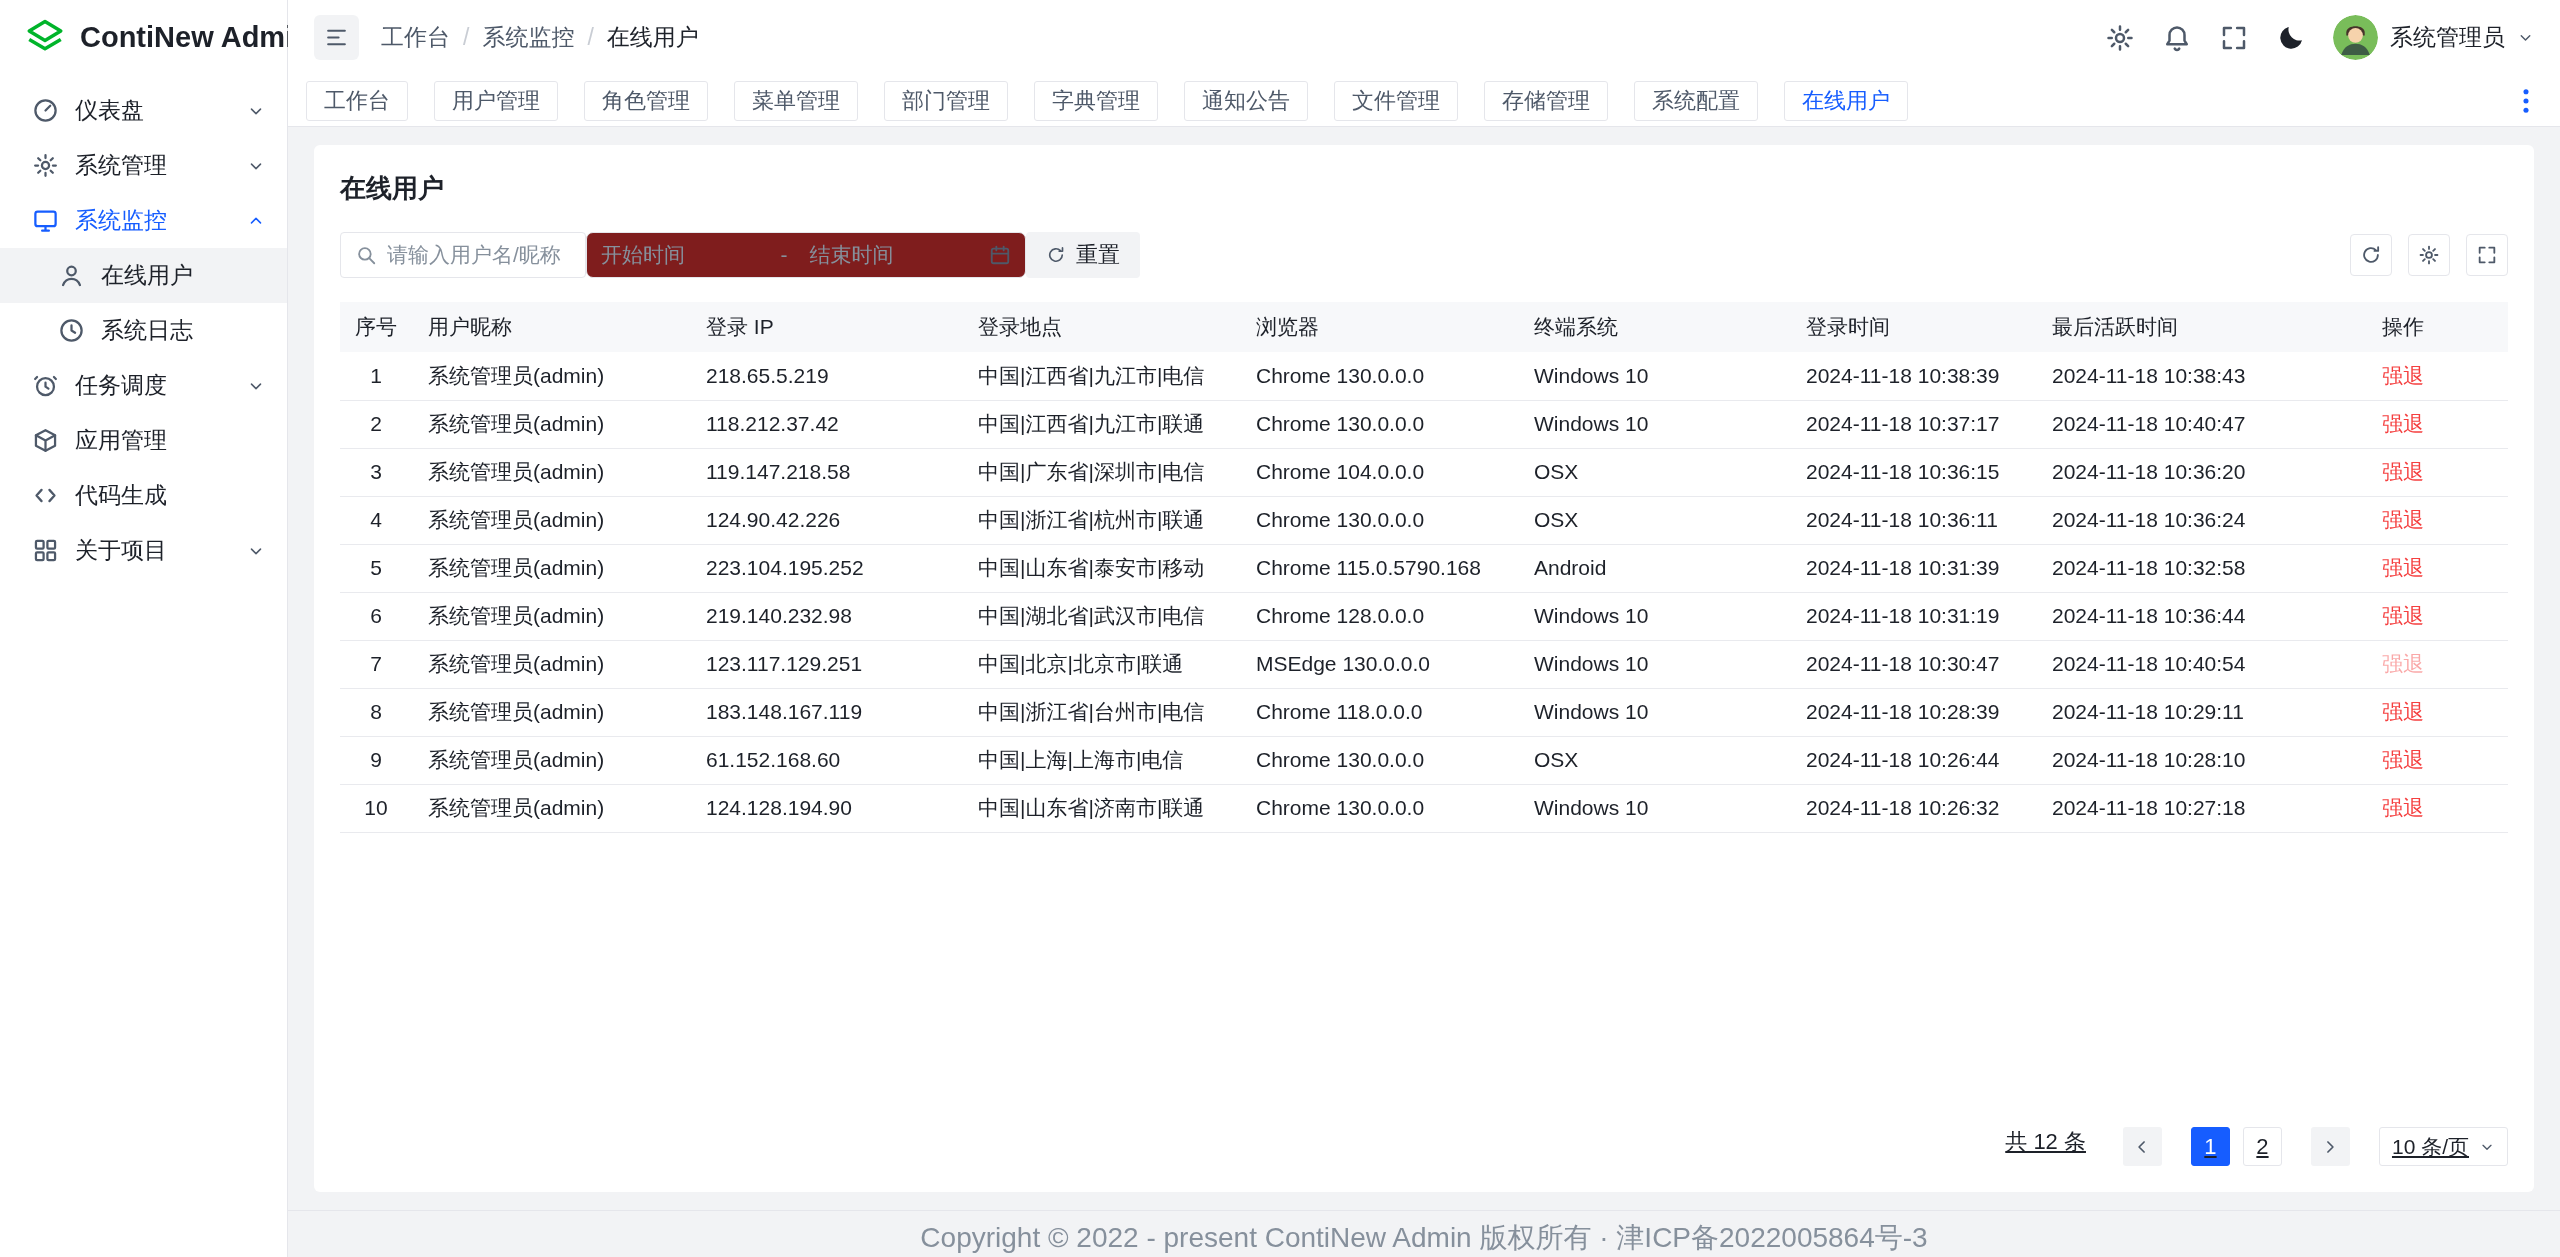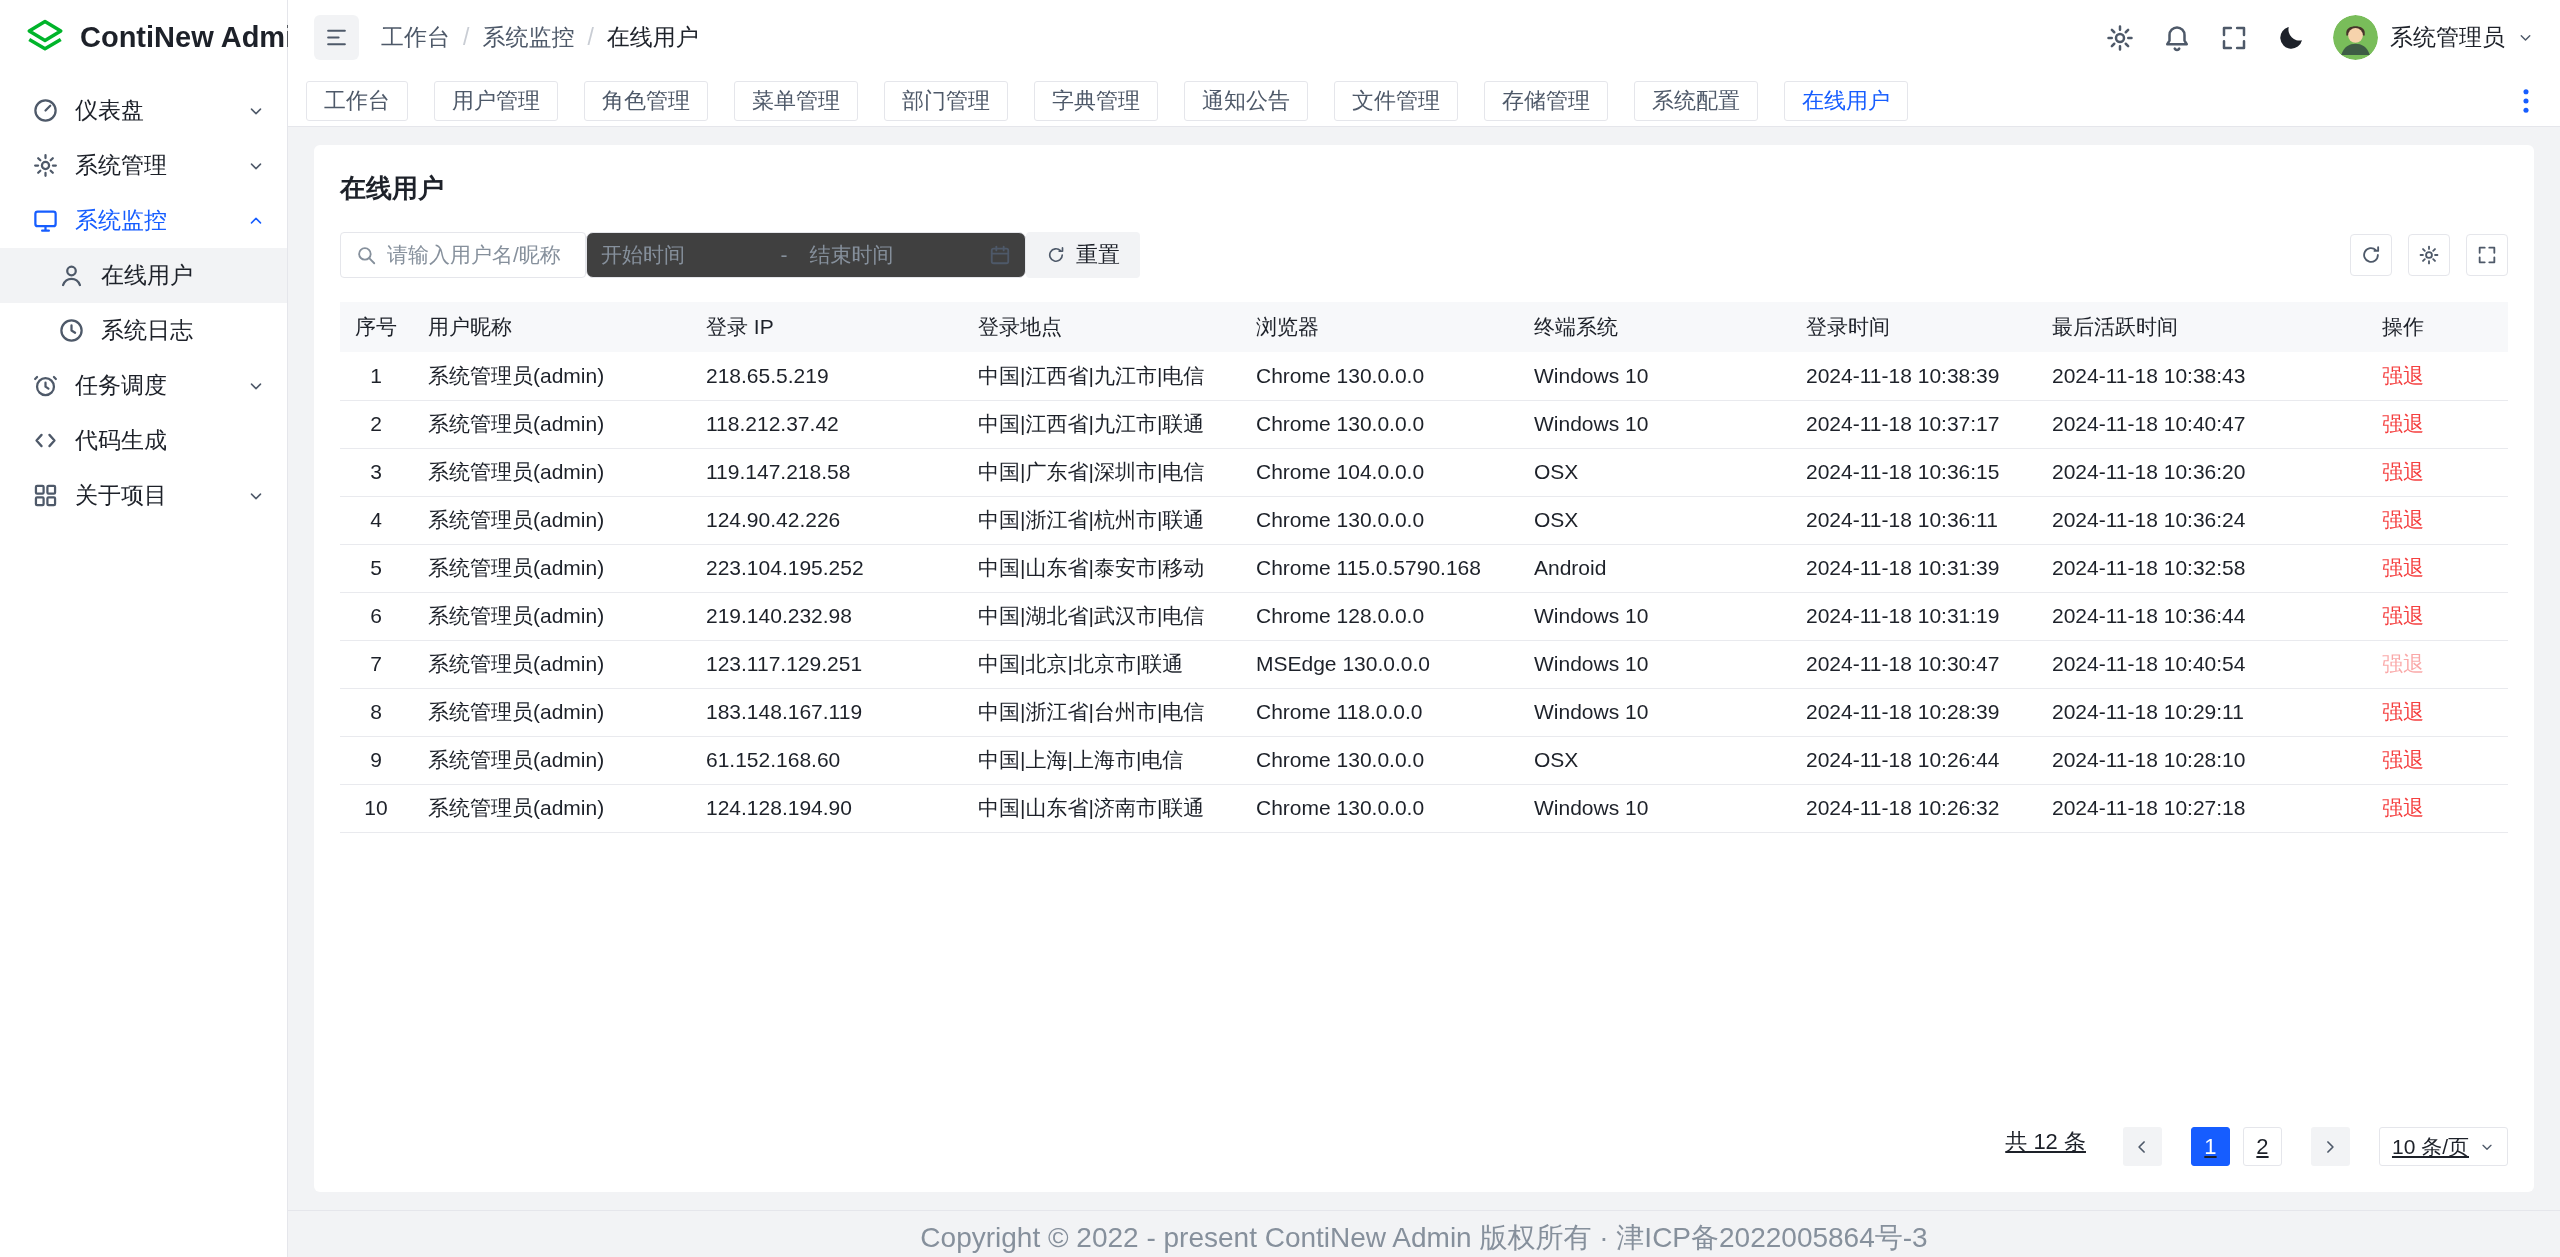--- a/index.html
+++ b/index.html
@@ -53,21 +53,21 @@
 
   .content { flex: 1; min-height: 0; padding: 18px 26px; }
   .card { background: #fff; border-radius: 6px; height: 100%; padding: 26px; display: flex; flex-direction: column; }
   .card-title { font-size: 26px; font-weight: bold; margin-bottom: 26px; }
 
   .filter-row { display: flex; align-items: center; margin-bottom: 24px; }
   .search-box { width: 246px; height: 46px; border: 1px solid #e5e6eb; border-radius: 4px; background: #fff; display: flex; align-items: center; gap: 10px; padding: 0 14px; }
   .search-box .icon { width: 22px; height: 22px; color: #86909c; }
   .search-box input { border: none; outline: none; flex: 1; min-width: 0; font-size: 21px; color: #1d2129; font-family: inherit; background: transparent; }
   .search-box input::placeholder { color: #86909c; }
-  .date-range { width: 440px; height: 46px; border: 1px solid #e5e6eb; border-radius: 7px; background: #404040; display: flex; align-items: center; gap: 8px; padding: 0 14px; font-size: 21px; color: #86909c; cursor: pointer; }
+  .date-range { width: 440px; height: 46px; border: 1px solid #e5e6eb; border-radius: 7px; background: #7f1d1d; display: flex; align-items: center; gap: 8px; padding: 0 14px; font-size: 21px; color: #86909c; cursor: pointer; }
   .dr-text { flex: 1; white-space: nowrap; }
   .dr-text.dr-end { padding-left: 14px; }
   .dr-sep { color: #86909c; }
   .dr-cal { width: 22px; height: 22px; color: #4e5969; }
   .reset-btn { height: 46px; padding: 0 20px; border: none; border-radius: 4px; background: #f2f3f5; color: #1d2129; font-size: 22px; font-family: inherit; display: flex; align-items: center; gap: 10px; cursor: pointer; }
   .reset-btn .icon { width: 20px; height: 20px; color: #4e5969; }
   .filter-right { margin-left: auto; display: flex; gap: 16px; }
   .icon-btn { width: 42px; height: 42px; border: 1px solid #e5e6eb; border-radius: 4px; background: #fff; color: #4e5969; display: flex; align-items: center; justify-content: center; cursor: pointer; }
   .icon-btn .icon { width: 22px; height: 22px; }
 
@@ -181,20 +181,29 @@
               <circle cx="12" cy="13" r="7.5"></circle>
               <path d="M12 9.5V13l2.6 1.8M4.5 4.5L2.8 6.2M19.5 4.5l1.7 1.7"></path>
             </svg>
           </span>
           <span class="mi-label">任务调度</span>
           <span class="icon mi-chevron">
             <svg viewBox="0 0 24 24" fill="none" stroke="currentColor" stroke-width="2" stroke-linecap="round" stroke-linejoin="round">
               <path d="M6 9.5l6 6 6-6"></path>
             </svg>
           </span>
+        </div>
+        <div class="menu-item">
+          <span class="icon mi-icon">
+            <svg viewBox="0 0 24 24" fill="none" stroke="currentColor" stroke-width="2" stroke-linecap="round" stroke-linejoin="round">
+              <path d="M12 2.8l8.5 4.6v9.2L12 21.2l-8.5-4.6V7.4z"></path>
+              <path d="M3.5 7.4L12 12l8.5-4.6M12 12v9.2"></path>
+            </svg>
+          </span>
+          <span class="mi-label">应用管理</span>
         </div>
         <div class="menu-item">
           <span class="icon mi-icon">
             <svg viewBox="0 0 24 24" fill="none" stroke="currentColor" stroke-width="2" stroke-linecap="round" stroke-linejoin="round">
               <path d="M8.5 7L4 12l4.5 5M15.5 7L20 12l-4.5 5"></path>
             </svg>
           </span>
           <span class="mi-label">代码生成</span>
         </div>
         <div class="menu-item">

